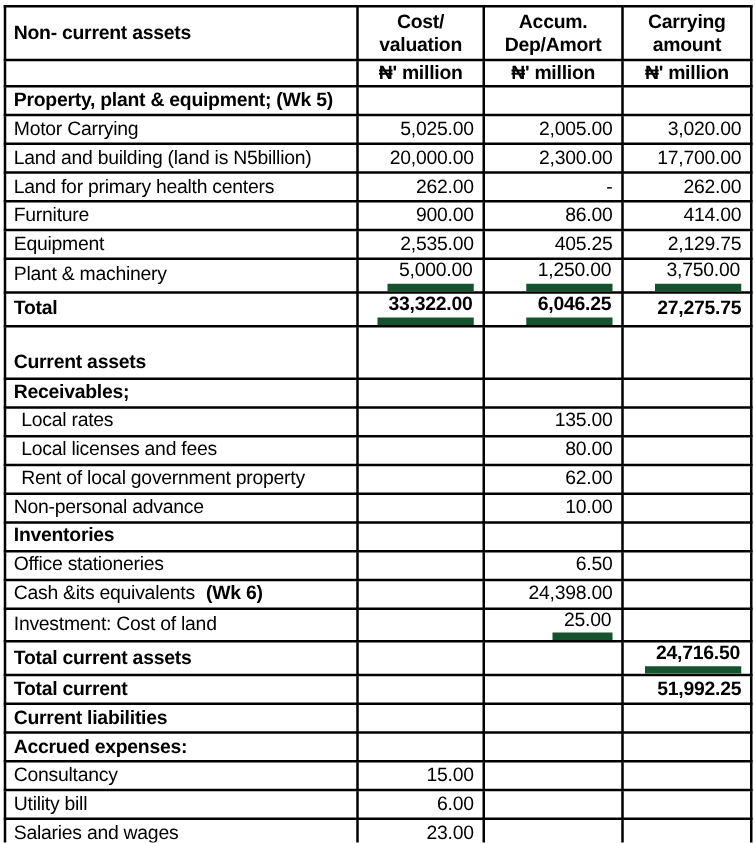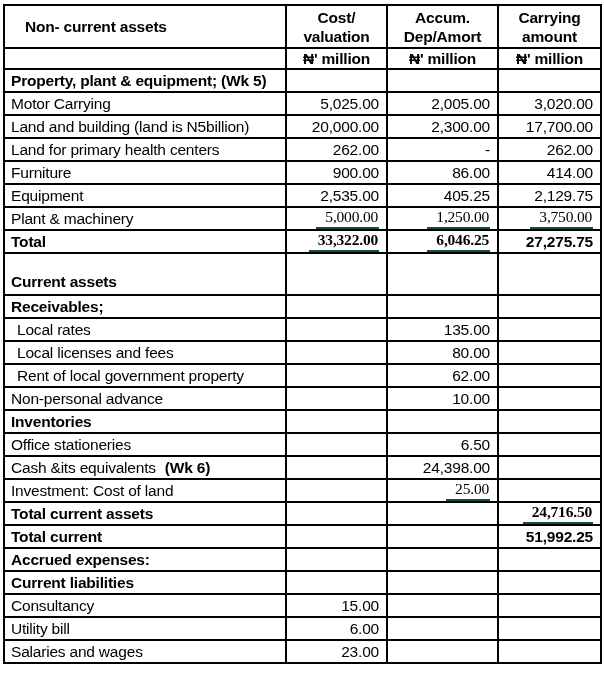--- a/index.html
+++ b/index.html
@@ -35,43 +35,42 @@
     letter-spacing: -0.2px;
     vertical-align: middle;
   }
   tr       { height: 23px; }
   tr.h1    { height: 43px; }
   tr.h2    { height: 16px; }
   tr.tall  { height: 42px; }
   th { font-weight: bold; }
   .hleft {
     text-align: left;
-    padding-left: 20px;
+    padding-left: 6px;
   }
   .hc {
     text-align: center;
     line-height: 19px;
   }
   td.label {
     text-align: left;
     padding-left: 6px;
   }
   td.label.ind { padding-left: 12px; }
   td.label.vb  { vertical-align: bottom; padding-bottom: 3px; }
   td.num {
     text-align: right;
     padding-right: 7px;
   }
   .b { font-weight: bold; }
   .u {
     display: inline-block;
-    border-bottom: 2px solid #14532d;
+    border-bottom: 6px solid #14532d;
     padding: 0 1px 1px 9px;
     line-height: 1.15;
-    font-family: Liberation Serif, serif;
   }
   .sfx { font-weight: bold; margin-left: 9px; }
 </style>
 </head>
 <body>
 
 <div class="sheet">
   <table>
     <colgroup>
       <col class="c0">
@@ -217,27 +216,27 @@
           <td class="num"></td>
           <td class="num"><span class="b u">24,716.50</span></td>
         </tr>
         <tr>
           <td class="label"><span class="b">Total current</span></td>
           <td class="num"></td>
           <td class="num"></td>
           <td class="num"><span class="b">51,992.25</span></td>
         </tr>
         <tr>
+          <td class="label"><span class="b">Current liabilities</span></td>
+          <td class="num"></td>
+          <td class="num"></td>
+          <td class="num"></td>
+        </tr>
+        <tr>
           <td class="label"><span class="b">Accrued expenses:</span></td>
-          <td class="num"></td>
-          <td class="num"></td>
-          <td class="num"></td>
-        </tr>
-        <tr>
-          <td class="label"><span class="b">Current liabilities</span></td>
           <td class="num"></td>
           <td class="num"></td>
           <td class="num"></td>
         </tr>
         <tr>
           <td class="label"><span>Consultancy</span></td>
           <td class="num"><span>15.00</span></td>
           <td class="num"></td>
           <td class="num"></td>
         </tr>

